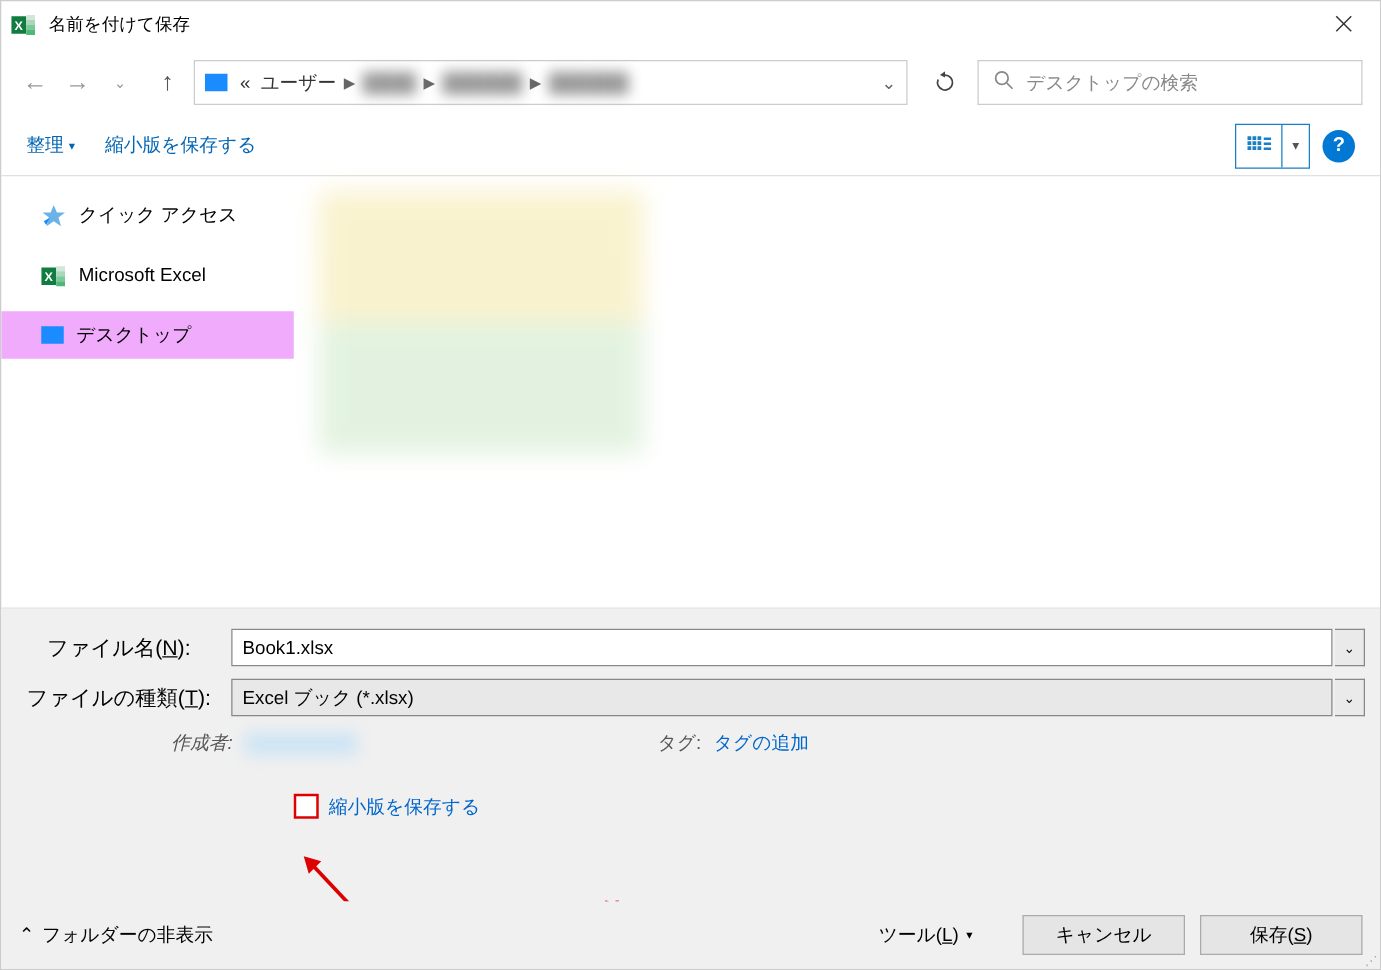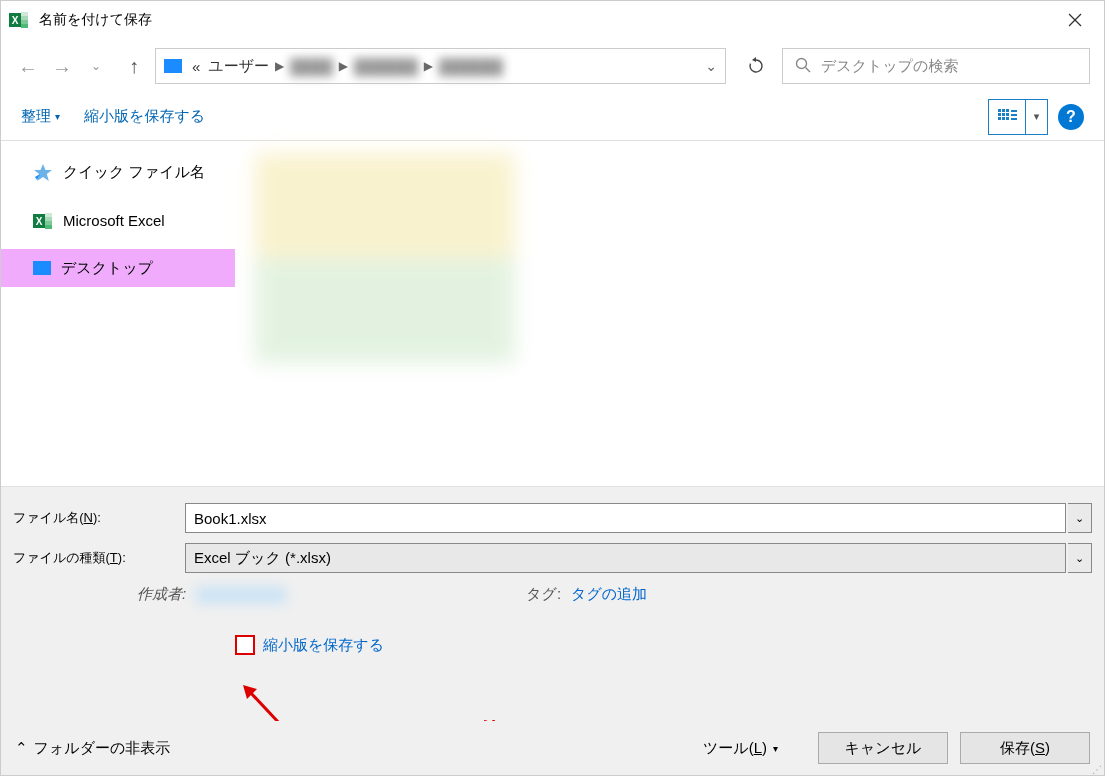--- a/index.html
+++ b/index.html
@@ -43,21 +43,21 @@
 .side-icon { width: 20px; height: 18px; display: inline-block; }
 .star-icon svg { fill: #ffb000; }
 .star-icon .pin { fill: #1a8cff; }
 .desktop-ic { background: #1a8cff; width: 18px; height: 14px; }
 .filearea { flex: 1; padding: 12px 20px; }
 .blurblock { width: 260px; height: 210px; filter: blur(10px); background: linear-gradient(#f5e8a8 0 50%, #cde9c8 50% 100%); opacity: 0.55; border-radius: 4px; }
 
 
 .formarea { background: #f0f0f0; padding: 16px 12px 0 12px; height: 288px; position: relative; }
 .formrow { display: flex; align-items: center; margin-bottom: 10px; }
-.formrow .lbl { width: 172px; text-align: left; padding-right: 8px; font-size: 13px; }
+.formrow .lbl { width: 172px; text-align: center; padding-right: 8px; font-size: 17px; }
 .formrow .lbl .u { text-decoration: underline; }
 .formrow .fld { flex: 1; height: 30px; border: 1px solid #888; background: #fff; padding: 0 8px; font-size: 15px; display: flex; align-items: center; margin-right: 2px; }
 .formrow .fld.sel { background: #e8e8e8; }
 .formrow .ddbtn { width: 24px; height: 30px; border: 1px solid #888; border-left: none; background: #eaeaea; display: flex; align-items: center; justify-content: center; font-size: 11px; }
 .metarow { display: flex; align-items: center; padding-left: 80px; margin-top: 12px; font-size: 15px; color: #555; }
 .metarow .mlbl { margin-right: 10px; }
 .metarow .mblur { width: 90px; height: 18px; filter: blur(6px); background: #cde4f5; }
 .metarow .gap { width: 240px; }
 .metarow .taglink { color: #0066cc; cursor: pointer; }
 .checkrow { margin-top: 31px; padding-left: 222px; display: flex; align-items: center; gap: 8px; }
@@ -167,21 +167,21 @@
 
 <div class="mainarea">
   <div class="sidebar">
     <div class="side-item">
       <span class="side-icon star-icon">
         <svg width="20" height="20" viewBox="0 0 20 20">
             <polygon points="10,1 12.5,7 19,7 13.8,11 15.8,18 10,14 4.2,18 6.2,11 1,7 7.5,7" fill="#6ab2e8"></polygon>
             <polygon class="pin" points="2,14 7,11 4,17" fill="#1a8cff"></polygon>
           </svg>
       </span>
-      <span>クイック ファイル名</span>
+      <span>クイック アクセス</span>
     </div>
     <div class="side-item" style="margin-top:10px;">
       <span class="side-icon">
         <svg viewBox="0 0 20 20" width="20" height="20">
             <rect x="0" y="3" width="12" height="14" fill="#107c41"></rect>
             <text x="6" y="14" font-size="10" fill="#fff" text-anchor="middle" font-weight="bold">X</text>
             <rect x="12" y="2" width="7" height="4" fill="#d0e8d8"></rect>
             <rect x="12" y="6" width="7" height="4" fill="#a8d8b8"></rect>
             <rect x="12" y="10" width="7" height="4" fill="#7cc898"></rect>
             <rect x="12" y="14" width="7" height="4" fill="#4fb878"></rect>

